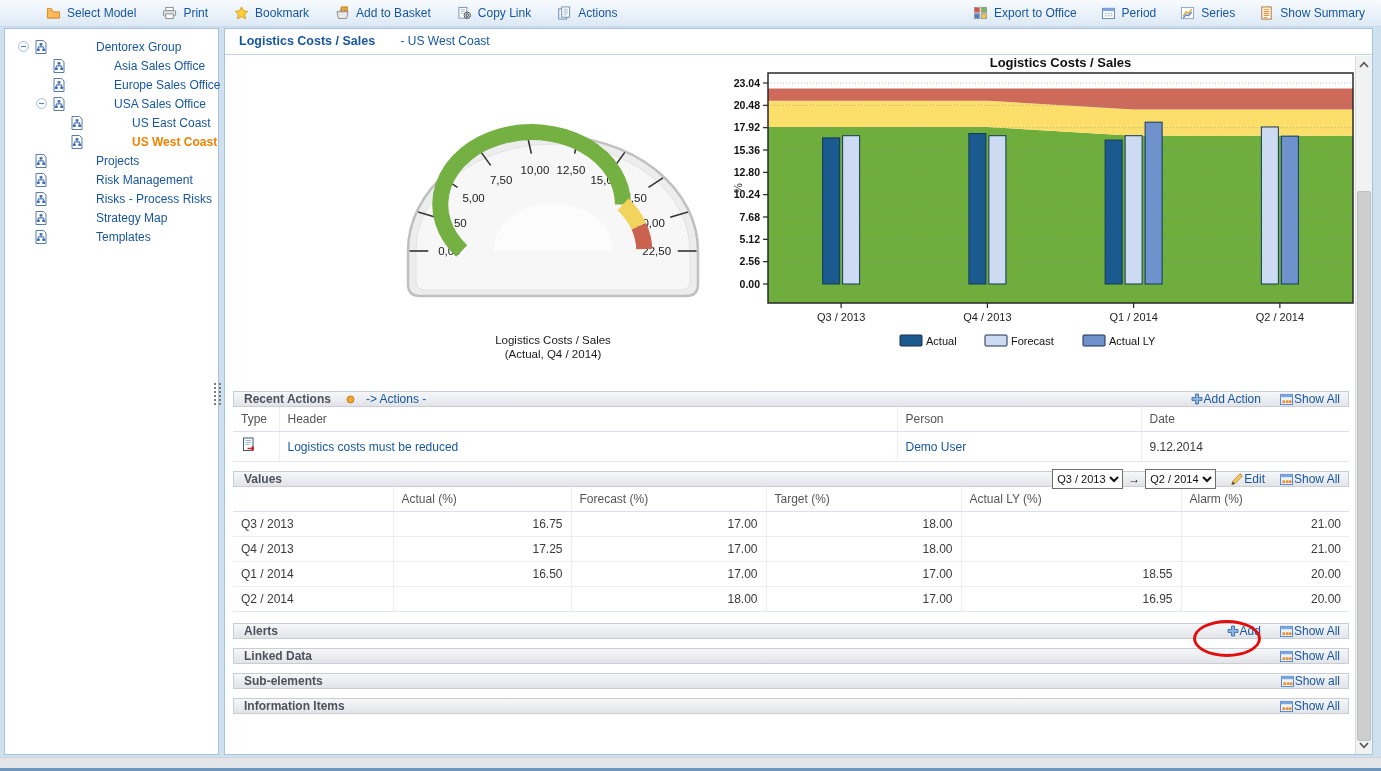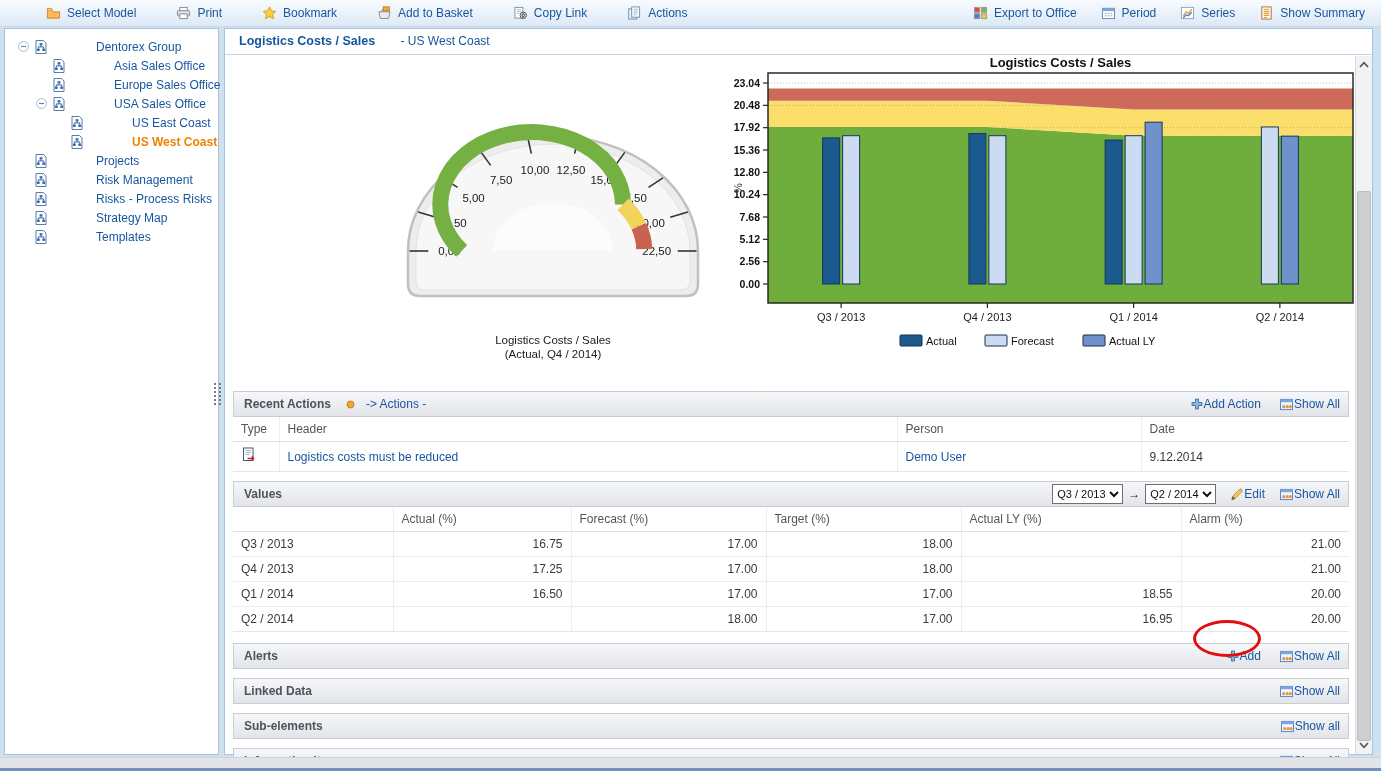--- a/index.html
+++ b/index.html
@@ -8,21 +8,21 @@
     width:1381px; height:771px; position:relative; overflow:hidden;
     background:#cfe0ef;
     font-family:"Liberation Sans", sans-serif; font-size:12px; color:#333;
   }
   svg { display:block; }
 
   
   #toolbar { position:absolute; left:0; top:0; width:1381px; height:27px;
     background:linear-gradient(#f8fbfe,#dde9f6); border-bottom:1px solid #c9daeb;
     display:flex; align-items:center; }
-  #toolbar-left { display:flex; align-items:center; gap:40px; padding-left:46px; }
+  #toolbar-left { display:flex; align-items:center; gap:26px; padding-left:46px; }
   #toolbar-right { margin-left:auto; display:flex; align-items:center; gap:24px; padding-right:16px; }
   .tb-item { display:flex; align-items:center; gap:6px; color:#17569e; cursor:pointer; white-space:nowrap; }
   .icn { display:inline-flex; align-items:center; }
 
   
   #sidebar { position:absolute; left:4px; top:28px; width:215px; height:727px;
     background:#fff; border:1px solid #a9c3de; }
   .sb-header { height:27px; display:flex; align-items:center;
     background:linear-gradient(#e9f1fb,#ffffff); border-bottom:1px solid #d9e6f2; }
   .sb-title { font-weight:bold; color:#17569e; font-size:12.5px; padding-left:14px; }
@@ -45,21 +45,21 @@
 
   #charts { position:relative; height:331px; margin-bottom:5px; }
   #gauge-svg { position:absolute; left:165px; top:46px; }
   #gauge-caption { position:absolute; left:160px; top:278px; width:320px; text-align:center;
     color:#1a1a1a; font-size:11.5px; line-height:14px; }
   #barchart-svg { position:absolute; left:497px; top:0; }
 
   
   .sec-block { margin-bottom:9px; }
   #values-block { margin-bottom:11px; }
-  .sec-bar { height:26px; background:linear-gradient(#f6f7f9,#e2e4e9);
+  .sec-bar { height:16px; background:linear-gradient(#f6f7f9,#e2e4e9);
     border:1px solid #c9cdd4; display:flex; align-items:center;justify-content:space-between; }
   .sec-title { font-weight:bold; color:#4d535c; padding-left:10px; white-space:nowrap; }
   .sec-right { margin-left:auto; display:flex; align-items:center; gap:18px; padding-right:8px; }
   .link-btn { display:inline-flex; align-items:center; color:#17569e; cursor:pointer; white-space:nowrap; }
   .hdr-link { color:#17569e; cursor:pointer; margin-left:10px; }
   .hdr-dot { margin-left:14px; display:inline-flex; }
 
   table { border-collapse:collapse; width:100%; background:#fff; font-size:12px; color:#3a3a3a; table-layout:fixed; }
   th { font-weight:normal; color:#555; text-align:left; padding:5px 8px; border-bottom:1px solid #d9e2ee;
     overflow:hidden; white-space:nowrap; }

